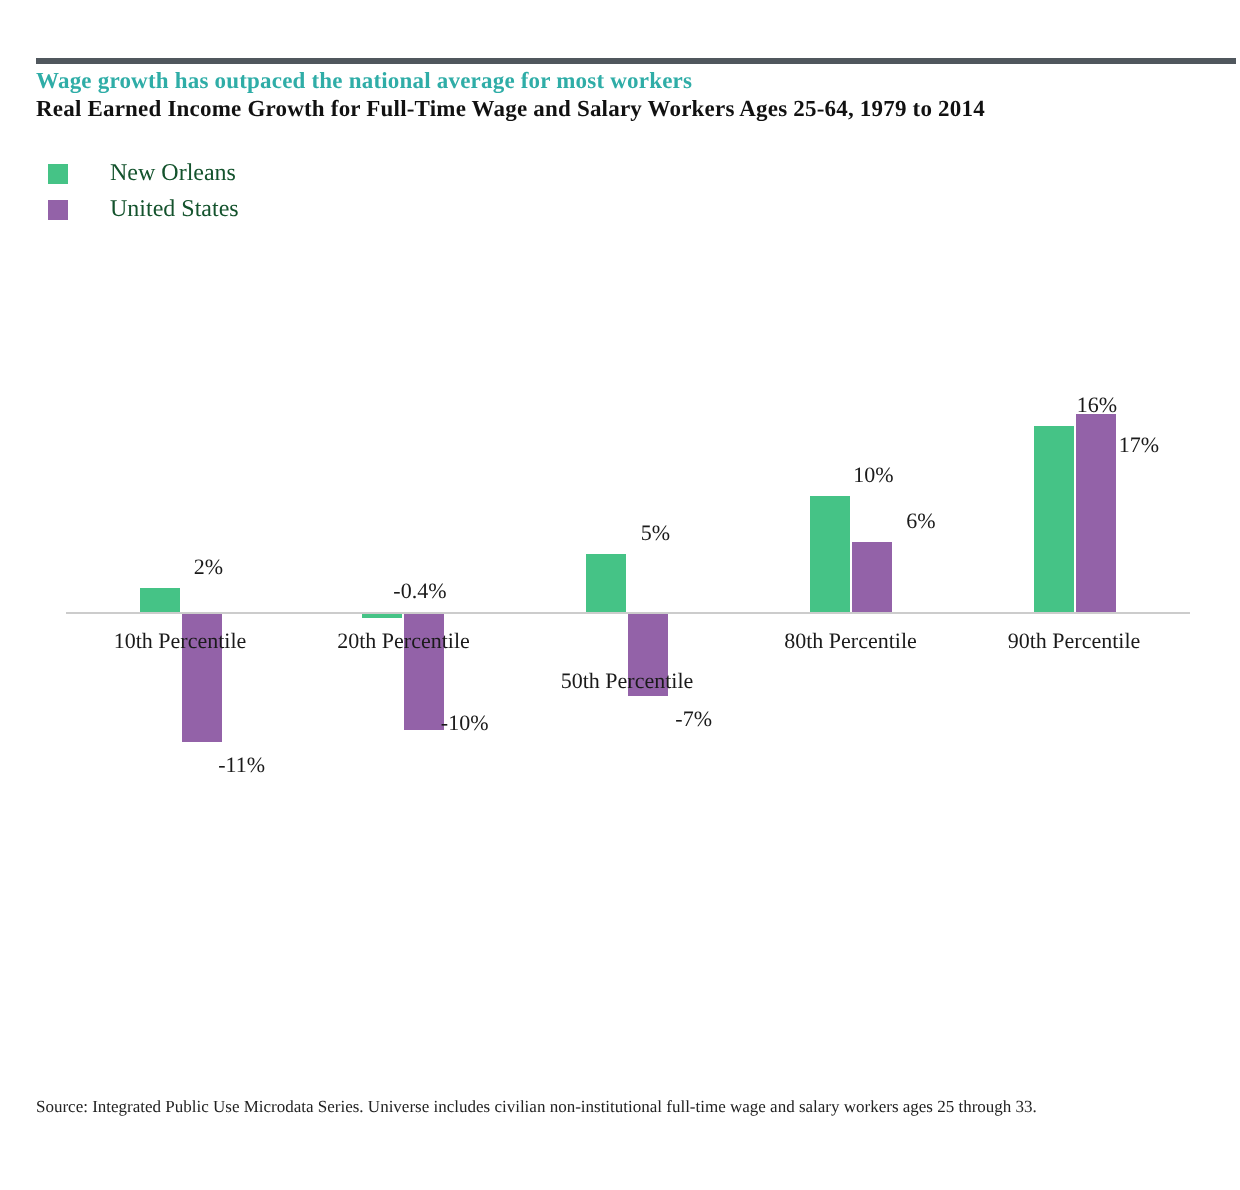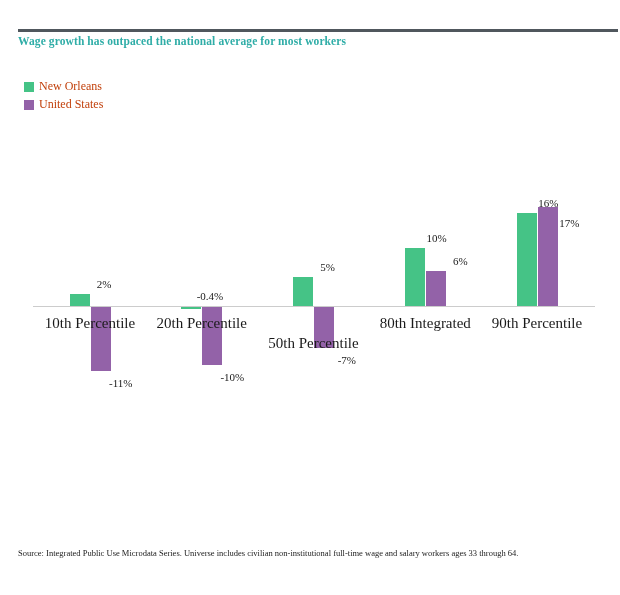--- a/index.html
+++ b/index.html
@@ -10,37 +10,38 @@
     font-family:Liberation Serif, serif;
     overflow:hidden;
     padding-left:32px;
   }
   .top-rule{position:absolute;left:18px;top:29px;width:600px;height:2.5px;}
   .chart-title{position:absolute;left:18px;top:35px;font-size:11.5px;font-weight:bold;letter-spacing:.1px;}
   .chart-subtitle{position:absolute;left:18px;top:49px;font-size:11.5px;font-weight:bold;color:#111;letter-spacing:.1px;}
   .legend{position:absolute;left:24px;top:79px;}
   .legend-row{display:flex;align-items:center;margin-bottom:3px;}
   .legend-swatch{width:10px;height:10px;margin-right:5px;flex:0 0 auto;}
-  .legend-label{font-size:12px;color:#c2410c;}
+  .legend-label{font-size:12px;color:#14532d;margin-left:16px;}
   .chart-area{position:absolute;left:0;top:0;width:620px;height:595px;}
   .axis-line{position:absolute;left:33px;top:306px;width:562px;height:1px;}
   .bar{position:absolute;}
   .value-label{position:absolute;width:64px;text-align:right;font-size:11px;color:#1a1a1a;}
-  .cat-label{position:absolute;width:112px;text-align:center;font-size:15px;color:#1a1a1a;}
+  .cat-label{position:absolute;width:112px;text-align:center;font-size:11px;color:#1a1a1a;}
   .footer{position:absolute;left:18px;top:546px;width:590px;}
   .footer-line{font-size:8.5px;color:#222;line-height:14px;}
 </style>
 </head>
 <body>
 
 <div id="page">
 
   <div class="top-rule" style="background: rgb(80, 87, 93);"></div>
 
   <div class="chart-title" style="color: rgb(47, 173, 167);">Wage growth has outpaced the national average for most workers</div>
+  <div class="chart-subtitle">Real Earned Income Growth for Full-Time Wage and Salary Workers Ages 25-64, 1979 to 2014</div>
 
   <div class="legend">
     <div class="legend-row">
       <span class="legend-swatch" style="background: rgb(69, 195, 134);"></span>
       <span class="legend-label">New Orleans</span>
     </div>
     <div class="legend-row">
       <span class="legend-swatch" style="background: rgb(147, 98, 168);"></span>
       <span class="legend-label">United States</span>
     </div>
@@ -49,36 +50,36 @@
   <div class="chart-area" id="chart-area">
     <div class="axis-line" style="background: rgb(204, 204, 204);"></div>
   <div class="bar" style="left: 69.5px; width: 20px; height: 11.6px; background: rgb(69, 195, 134); top: 294.4px;"></div>
       <div class="value-label" style="left: 47.5px; top: 278.4px;">2%</div>
       <div class="bar" style="left: 90.5px; width: 20px; height: 63.8px; background: rgb(147, 98, 168); top: 307px;"></div>
       <div class="value-label" style="left: 68.5px; top: 376.8px;">-11%</div>
       <div class="cat-label" style="left: 34px; top: 315px;">10th Percentile</div>
       <div class="bar" style="left: 181.25px; width: 20px; height: 2.32px; background: rgb(69, 195, 134); top: 307px;"></div>
       <div class="value-label" style="left: 159.25px; top: 290px;">-0.4%</div>
       <div class="bar" style="left: 202.25px; width: 20px; height: 58px; background: rgb(147, 98, 168); top: 307px;"></div>
-      <div class="value-label" style="left: 180.25px; top: 371px;">-10%</div>
+      <div class="value-label" style="left: 180.25px; top: 356px;">-10%</div>
       <div class="cat-label" style="left: 145.75px; top: 315px;">20th Percentile</div>
       <div class="bar" style="left: 293px; width: 20px; height: 29px; background: rgb(69, 195, 134); top: 277px;"></div>
       <div class="value-label" style="left: 271px; top: 261px;">5%</div>
       <div class="bar" style="left: 314px; width: 20px; height: 40.6px; background: rgb(147, 98, 168); top: 307px;"></div>
       <div class="value-label" style="left: 292px; top: 353.6px;">-7%</div>
       <div class="cat-label" style="left: 257.5px; top: 315px; margin-top: 20px;">50th Percentile</div>
       <div class="bar" style="left: 404.75px; width: 20px; height: 58px; background: rgb(69, 195, 134); top: 248px;"></div>
       <div class="value-label" style="left: 382.75px; top: 232px;">10%</div>
       <div class="bar" style="left: 425.75px; width: 20px; height: 34.8px; background: rgb(147, 98, 168); top: 271.2px;"></div>
       <div class="value-label" style="left: 403.75px; top: 255.2px;">6%</div>
-      <div class="cat-label" style="left: 369.25px; top: 315px;">80th Integrated</div>
+      <div class="cat-label" style="left: 369.25px; top: 315px;">80th Percentile</div>
       <div class="bar" style="left: 516.5px; width: 20px; height: 92.8px; background: rgb(69, 195, 134); top: 213.2px;"></div>
       <div class="value-label" style="left: 494.5px; top: 197.2px;">16%</div>
       <div class="bar" style="left: 537.5px; width: 20px; height: 98.6px; background: rgb(147, 98, 168); top: 207.4px;"></div>
       <div class="value-label" style="left: 515.5px; top: 191.4px; margin-top: 26px;">17%</div>
       <div class="cat-label" style="left: 481px; top: 315px; text-align: center;">90th Percentile</div>
     </div>
 
   <div class="footer">
-    <div class="footer-line">Source: Integrated Public Use Microdata Series. Universe includes civilian non-institutional full-time wage and salary workers ages 33 through 64.</div>
+    <div class="footer-line">Source: Integrated Public Use Microdata Series. Universe includes civilian non-institutional full-time wage and salary workers ages 25 through 33.</div>
   </div>
 
 </div>
 
 </body></html>

